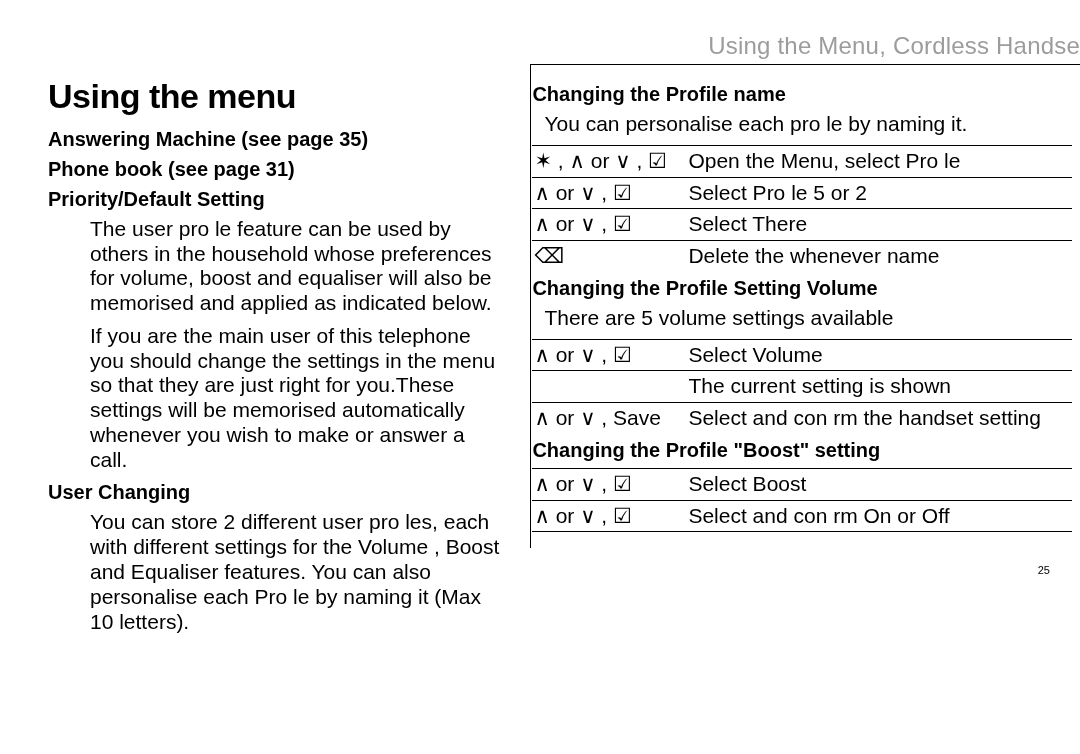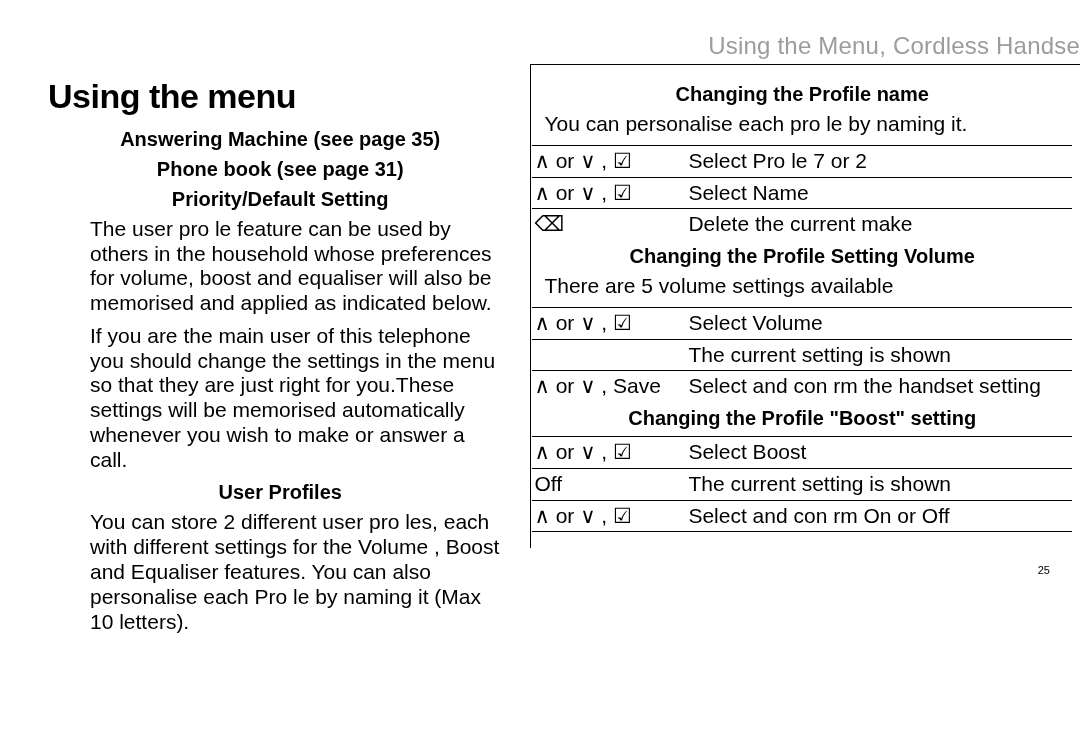--- a/index.html
+++ b/index.html
@@ -66,21 +66,20 @@
     margin: 0 0 10px 0;
     font-stretch: condensed;
     letter-spacing: -0.5px;
   }
   .h3 {
     font-family: Arial, Helvetica, sans-serif;
     font-weight: 700;
     font-size: 20px;
     margin: 6px 0 6px 0;
     font-stretch: condensed;
-    text-align: center;
   }
   .para {
     margin: 2px 10px 8px 42px;
     font-size: 21px;
     line-height: 1.18;
   }
   .para.nomargin { margin-left: 0; }
   .tbl {
     width: 100%;
     border-collapse: collapse;
@@ -115,40 +114,44 @@
 
   <div class="cols">
 
     <div class="col-left">
       <h1 class="title">Using the menu</h1>
       <div class="h3">Answering Machine (see page 35)</div>
       <div class="h3">Phone book (see page 31)</div>
       <div class="h3">Priority/Default Setting</div>
       <div class="para">The user pro le feature can be used by others in the household whose preferences for volume, boost and equaliser will also be memorised and applied as indicated below.</div>
       <div class="para">If you are the main user of this telephone you should change the settings in the menu so that they are just right for you.These settings will be memorised automatically whenever you wish to make or answer a call.</div>
-      <div class="h3">User Profiles</div>
+      <div class="h3">User Changing</div>
       <div class="para">You can store 2 different user pro les, each with different settings for the  Volume ,  Boost  and  Equaliser  features. You can also personalise each Pro le by naming it (Max 10 letters).</div>
     </div>
 
     <div class="col-right">
       <div class="h3">Changing the Profile name</div>
       <div class="para nomargin" style="margin-left:12px">You can personalise each pro le by naming it.</div>
       <table class="tbl">
         <tbody>
-        <tr>
-              <td class="k">∧ or ∨ , ☑</td>
-              <td>Select  Pro le 7 or 2</td>
+            <tr>
+              <td class="k">✶ , ∧ or ∨ , ☑</td>
+              <td>Open the Menu, select  Pro le</td>
             </tr>
         <tr>
               <td class="k">∧ or ∨ , ☑</td>
-              <td>Select  Name</td>
+              <td>Select  Pro le 5 or 2</td>
+            </tr>
+        <tr>
+              <td class="k">∧ or ∨ , ☑</td>
+              <td>Select  There</td>
             </tr>
         <tr>
               <td class="k">⌫</td>
-              <td>Delete the current make</td>
+              <td>Delete the whenever name</td>
             </tr>
       </tbody>
         </table>
 
       <div class="h3" style="margin-top:4px">Changing the Profile Setting Volume</div>
       <div class="para nomargin" style="margin-left:12px">There are 5 volume settings available</div>
       <table class="tbl">
         <tbody>
             <tr>
               <td class="k">∧ or ∨ , ☑</td>
@@ -166,24 +169,20 @@
         </table>
 
       <div class="h3" style="margin-top:4px">Changing the Profile "Boost" setting</div>
       <table class="tbl last">
         <tbody>
             <tr>
               <td class="k">∧ or ∨ , ☑</td>
               <td>Select  Boost</td>
             </tr>
         <tr>
-              <td class="k">Off</td>
-              <td>The current setting is shown</td>
-            </tr>
-        <tr>
               <td class="k">∧ or ∨ , ☑</td>
               <td>Select and con rm  On  or  Off</td>
             </tr>
       </tbody>
         </table>
     </div>
   </div>
 
   <div class="pagenum">25</div>
 </div>

